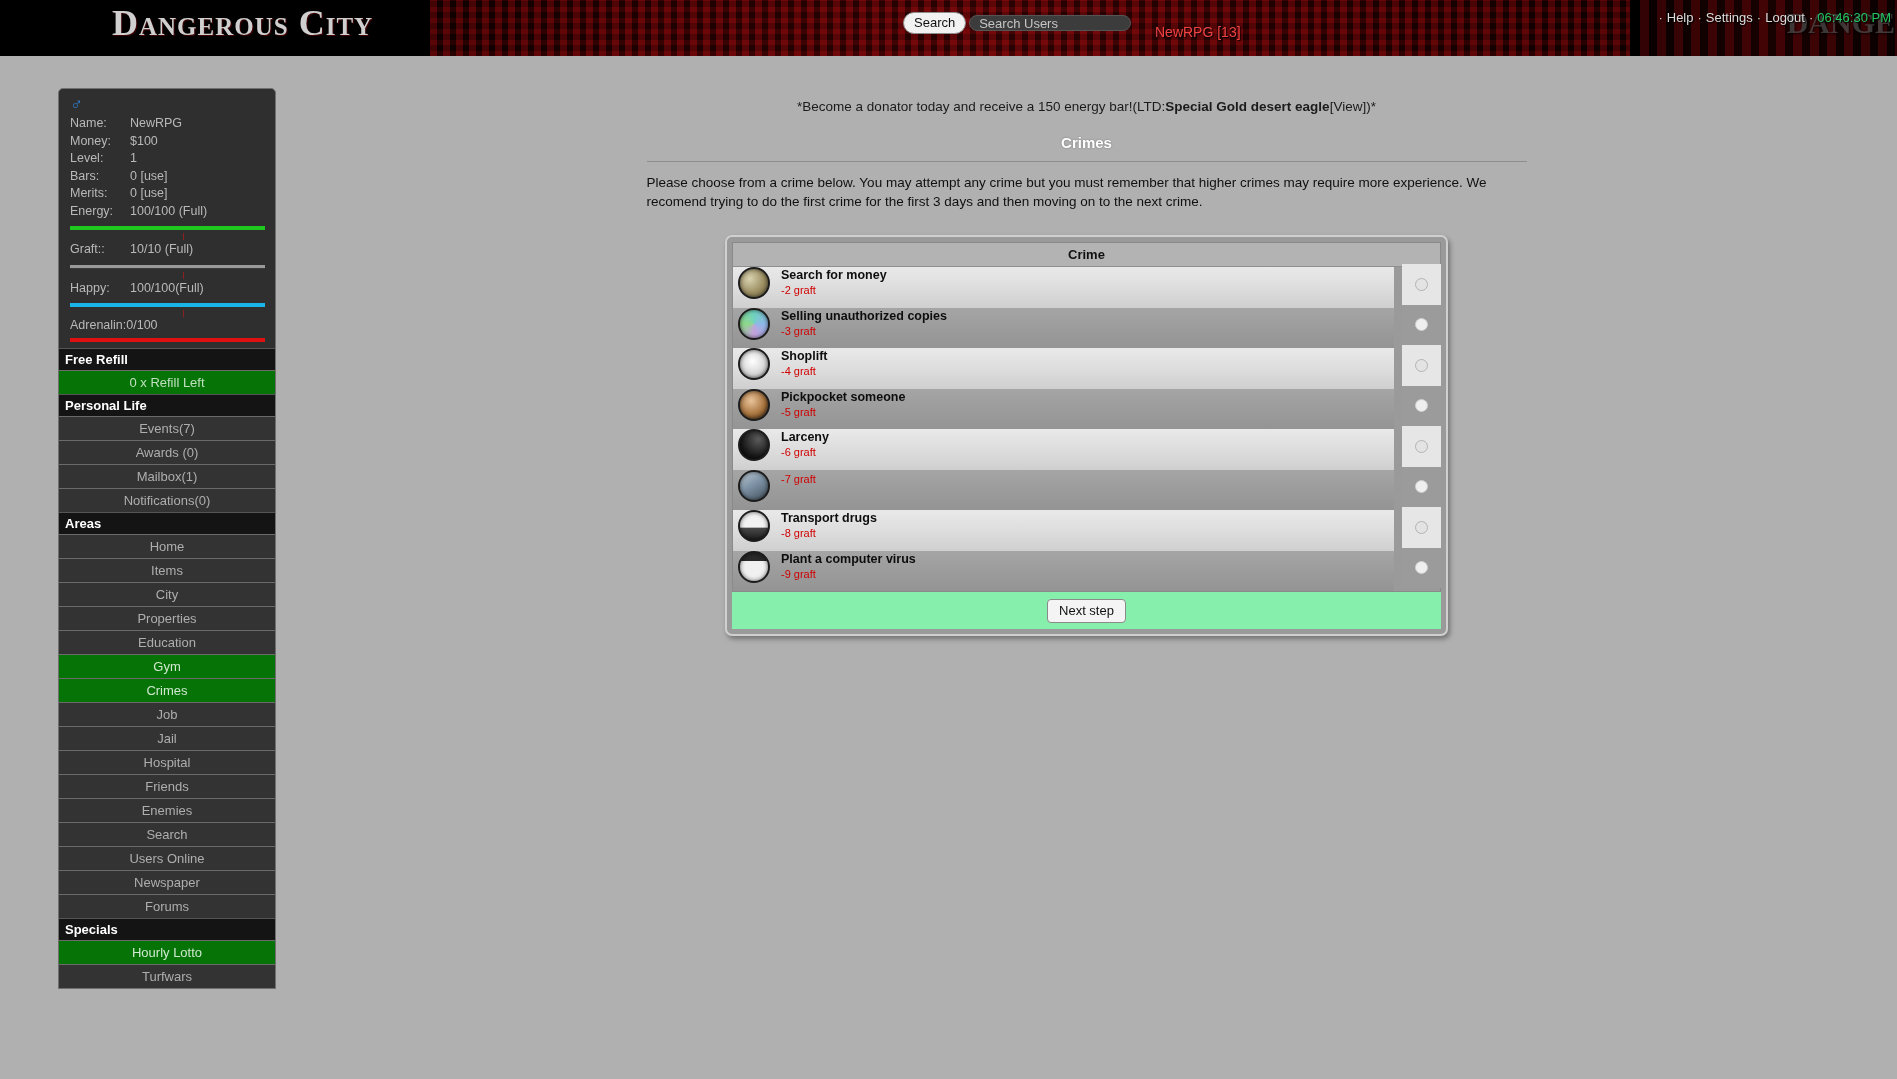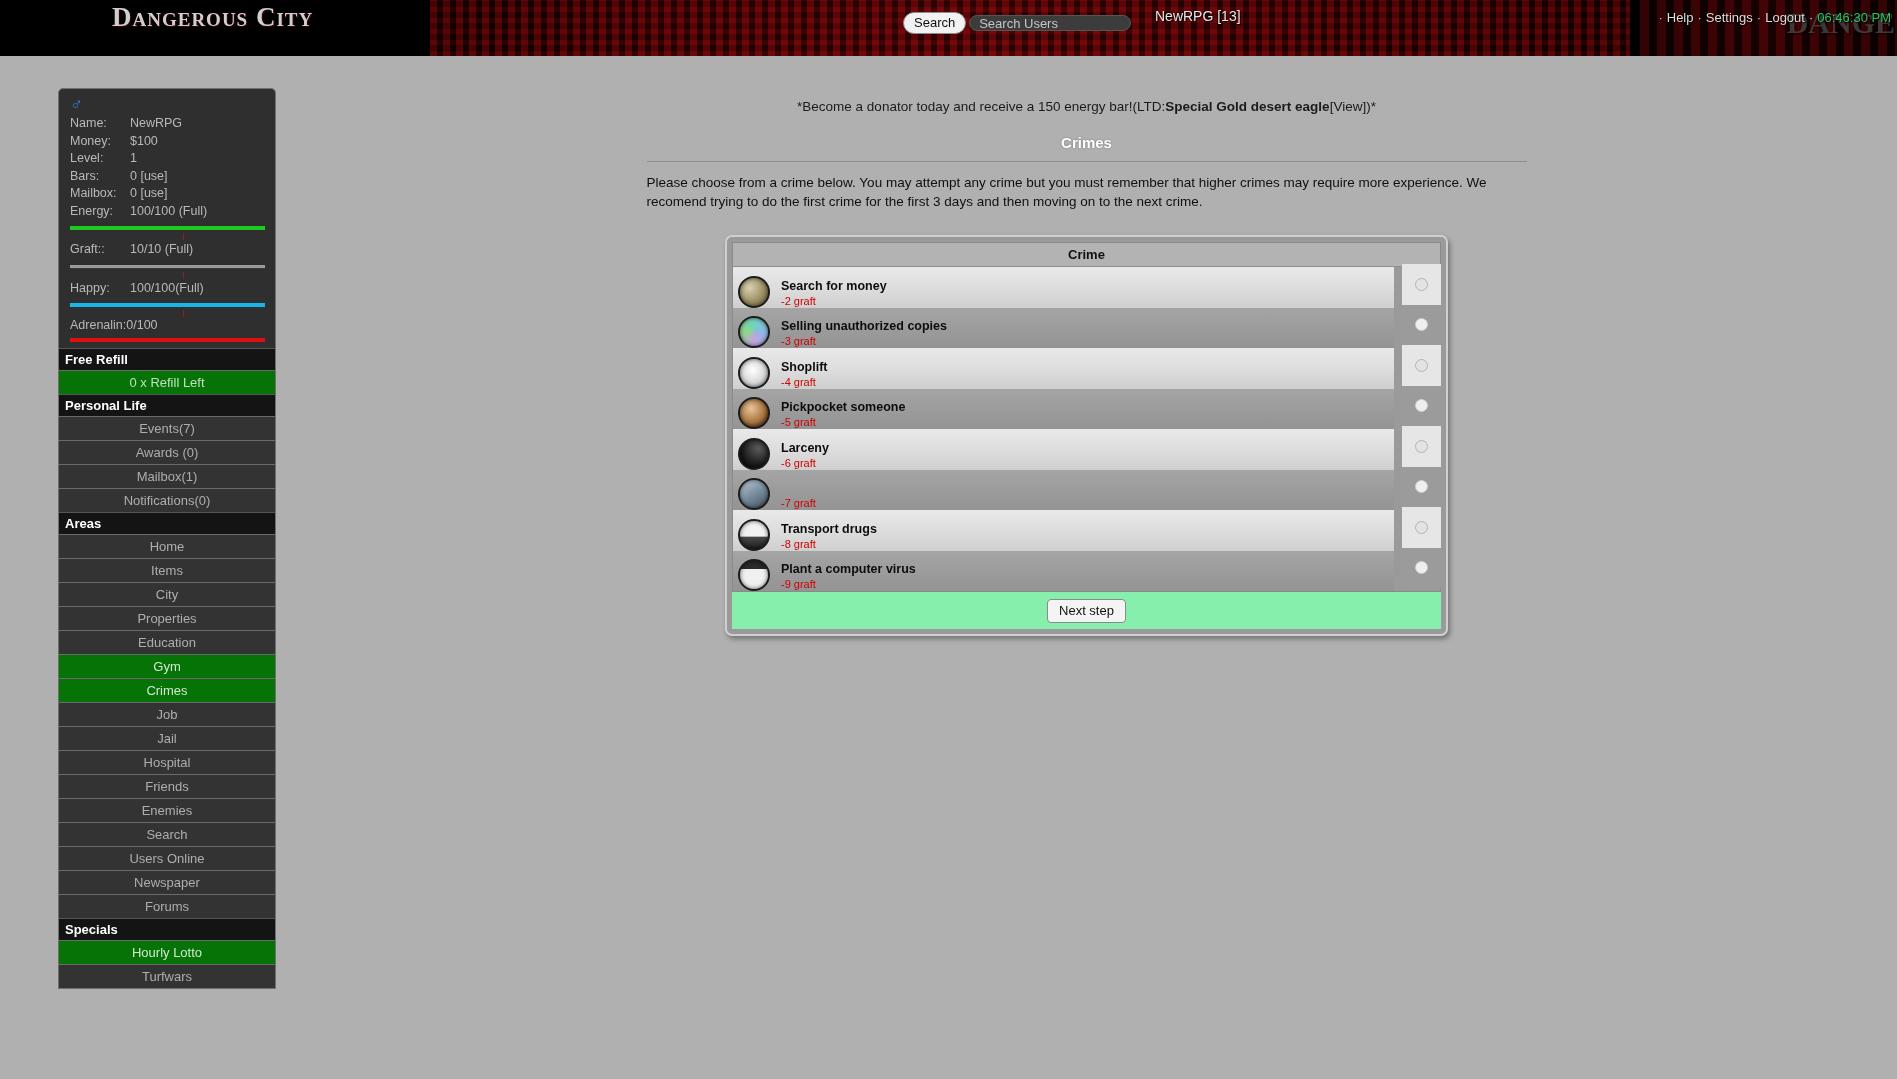--- a/index.html
+++ b/index.html
@@ -28,21 +28,21 @@
   }
   #header .bg-red-right {
     position: absolute; left: 1640px; top: 0; width: 257px; height: 56px;
     background:
       repeating-linear-gradient(90deg, rgba(90,6,8,.5) 0 9px, rgba(10,0,0,.6) 9px 17px),
       linear-gradient(90deg, #0a0000 0%, #2c0203 50%, #080000 100%);
   }
   #logo {
     position: absolute; left: 112px; top: 2px;
     font-family: "Liberation Serif", serif;
-    font-size: 27px; font-weight: bold;
+    font-size: 36px; font-weight: bold;
     letter-spacing: 1px;
     color: #cfcfcf;
     text-shadow: 0 0 2px #000, 1px 1px 0 #5a0003, 2px 2px 3px #000;
     font-variant: small-caps;
     z-index: 3;
   }
   #header-ghost {
     position: absolute; right: 2px; top: 6px;
     font-family: "Liberation Serif", serif;
     font-size: 30px; font-weight: bold;
@@ -72,22 +72,22 @@
     border: 1px solid #555;
     border-radius: 11px;
     color: #cfcfcf;
     font-size: 13px;
     padding: 0 9px;
     outline: none;
     font-family: "Liberation Sans", sans-serif;
   }
   #search-input::placeholder { color: #c5c5c5; }
   #user-tag {
-    position: absolute; left: 1155px; top: 8px;
-    font-size: 14px; color: #e5e5e5;
+    position: absolute; left: 1155px; top: 24px;
+    font-size: 14px; color: #ef4444;
     text-shadow: 1px 1px 1px #000;
     z-index: 4;
   }
   #header-nav {
     position: absolute; right: 6px; top: 10px;
     display: flex; align-items: center;
     font-size: 13px; color: #d5d5d5;
     z-index: 5;
     text-shadow: 1px 1px 1px #000;
   }
@@ -185,21 +185,21 @@
   }
   #crime-header {
     background: #b3b3b3;
     text-align: center;
     font-size: 13px; font-weight: bold; color: #101010;
     padding: 4px 4px;
     border-bottom: 1px solid #8f8f8f;
   }
   .crime-row {
     position: relative;
-    display: flex; align-items: flex-end;
+    display: flex; align-items: flex-start;
     height: 40.5px;
     padding-left: 5px;
   }
   .crime-row.odd  { background: linear-gradient(180deg,#e9e9e9 0%,#dcdcdc 55%,#cfcfcf 100%); }
   .crime-row.even { background: linear-gradient(180deg,#a5a5a5 0%,#9b9b9b 55%,#949494 100%); }
   .thumb {
     width: 32px; height: 32px; border-radius: 50%;
     border: 2px solid #1c1c1c;
     flex: 0 0 32px;
     margin-right: 11px;
@@ -286,21 +286,21 @@
       </div>
       <div class="stat-row">
         <span class="lbl">Level:</span>
         <span class="val">1</span>
       </div>
       <div class="stat-row">
         <span class="lbl">Bars:</span>
         <span class="val">0 [use]</span>
       </div>
       <div class="stat-row">
-        <span class="lbl">Mailbox:</span>
+        <span class="lbl">Merits:</span>
         <span class="val">0 [use]</span>
       </div>
       <div class="stat-row">
         <span class="lbl">Energy:</span>
         <span class="val">100/100 (Full)</span>
       </div>
 
       <div class="bar-outer">
         <div class="bar-green" style="width:100%"></div>
       </div>

